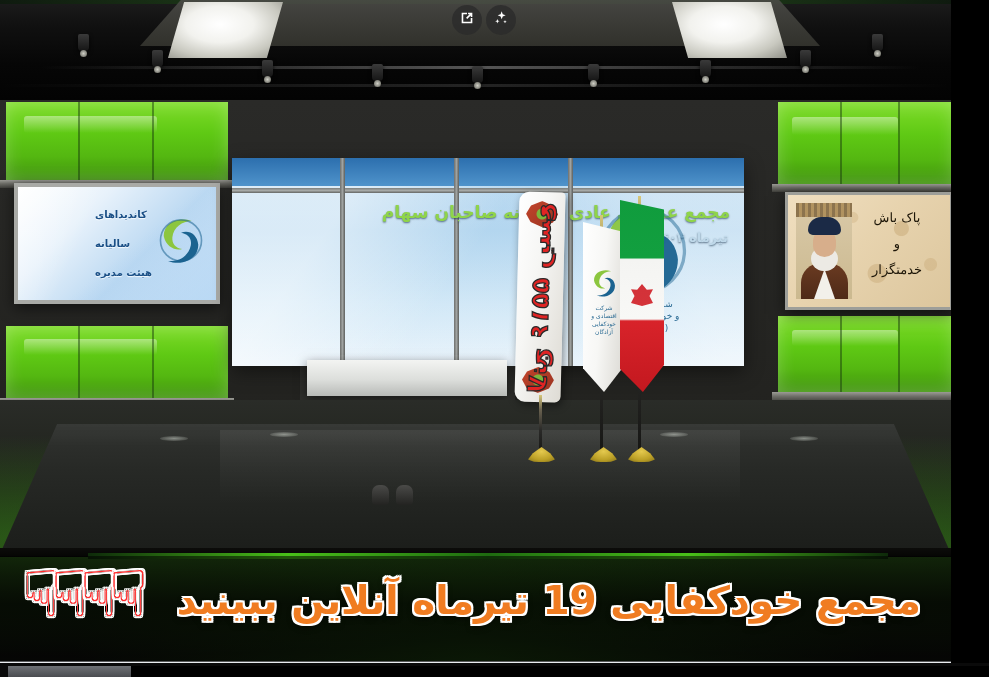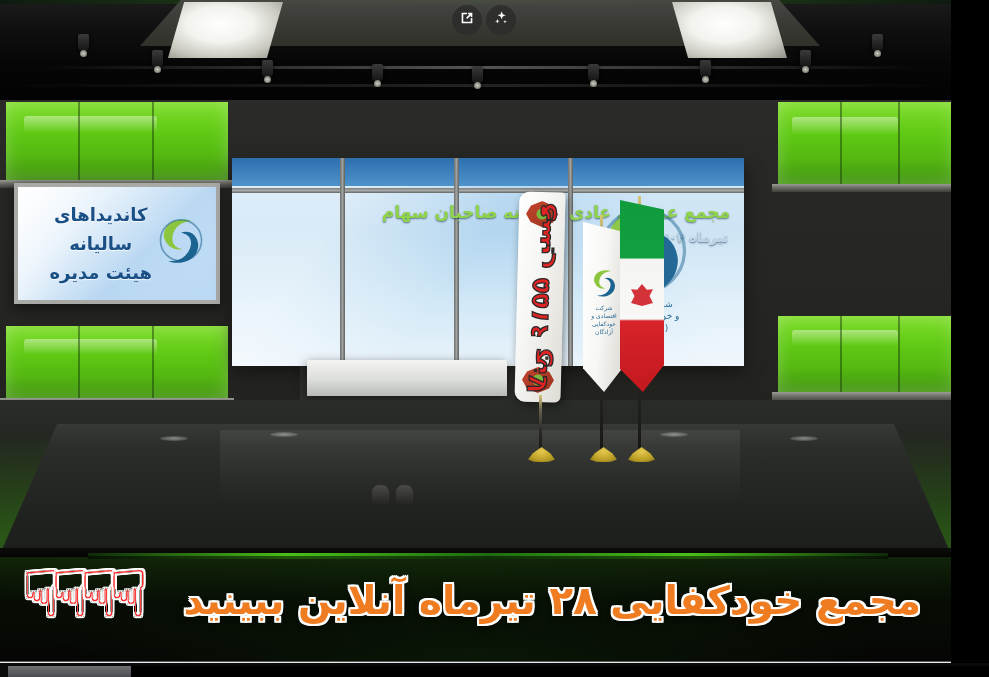--- a/index.html
+++ b/index.html
@@ -159,25 +159,25 @@
   }
   .lcd-left .facet {
     position: absolute; inset: 0;
     background:
       linear-gradient(115deg, rgba(255,255,255,.55) 0%, rgba(255,255,255,0) 35%),
       linear-gradient(-40deg, rgba(140,190,235,.45) 0%, rgba(255,255,255,0) 45%);
   }
   .lcd-left .txt {
     position: absolute;
     right: 64px; top: 13px;
-    text-align: center;
+    text-align: left;
     direction: rtl;
     color: #1a4f86;
     font-weight: bold;
-    font-size: 18px;
+    font-size: 10px;
     line-height: 29px;
     text-shadow: 0 1px 1px rgba(255,255,255,.85);
     filter: blur(.35px);
   }
   .lcd-left .logo {
     position: absolute;
     right: 8px; top: 24px;
     width: 54px; height: 62px;
   }
 
@@ -663,20 +663,36 @@
       <div class="panel-seam" style="left:100px; top:2px; height:82px;"></div>
       <div class="panel-seam" style="left:158px; top:2px; height:82px;"></div>
       <div class="metal-rail" style="left:32px; top:84px; width:184px; height:8px;"></div>
 
       <div class="green-panel" style="left:38px; top:216px; width:176px; height:76px;"></div>
       <div class="panel-seam" style="left:100px; top:216px; height:76px;"></div>
       <div class="panel-seam" style="left:158px; top:216px; height:76px;"></div>
       <div class="metal-rail" style="left:32px; top:292px; width:184px; height:10px;"></div>
     </div>
 
+    <div class="poster-right">
+      <div class="arabesque"></div>
+      <div class="portrait">
+        <div class="frame-orn"></div>
+        <div class="robe"></div>
+        <div class="collar"></div>
+        <div class="beard"></div>
+        <div class="face"></div>
+        <div class="turban"></div>
+      </div>
+      <div class="calig">
+        <div>پاک باش</div>
+        <div>و</div>
+        <div>خدمتگزار</div>
+      </div>
+    </div>
 
     <div class="podium-shadow"></div>
     <div class="podium"></div>
 
     <div class="floor-back"></div>
     <div class="floor-green-glow"></div>
     <div class="stage"></div>
     <div class="stage-gloss"></div>
 
     <div class="shoes">
@@ -720,21 +736,21 @@
     <div class="flag-base" style="left:626px; top:447px;"></div>
 
     <div class="subtitle-bar">
       <div class="subtitle-scrim"></div>
       <div class="hands">
         <span class="hand">☟</span>
         <span class="hand">☟</span>
         <span class="hand">☟</span>
         <span class="hand">☟</span>
       </div>
-      <div class="subtitle-text">مجمع خودکفایی ۲۸ تیرماه آنلاین ببینید</div>
+      <div class="subtitle-text">مجمع خودکفایی 19 تیرماه آنلاین ببینید</div>
     </div>
 
     <div class="overlay-btns">
       <div class="ov-btn">
         <span>
           <svg viewBox="0 0 24 24" aria-hidden="true">
             <path d="M4 4h8v2.4H6.4v11.2h11.2V12H20v8H4V4z"></path>
             <path d="M13.6 4H20v6.4h-2.4V8.1l-5.3 5.3-1.7-1.7 5.3-5.3h-2.3V4z"></path>
           </svg>
         </span>

